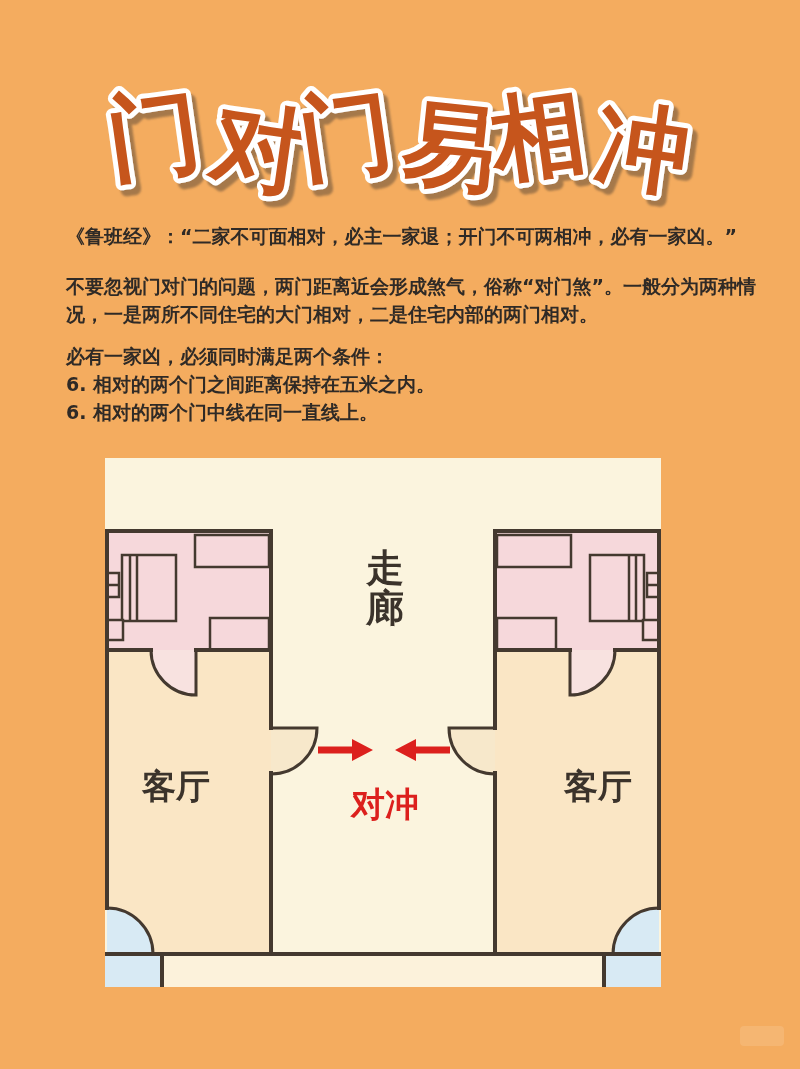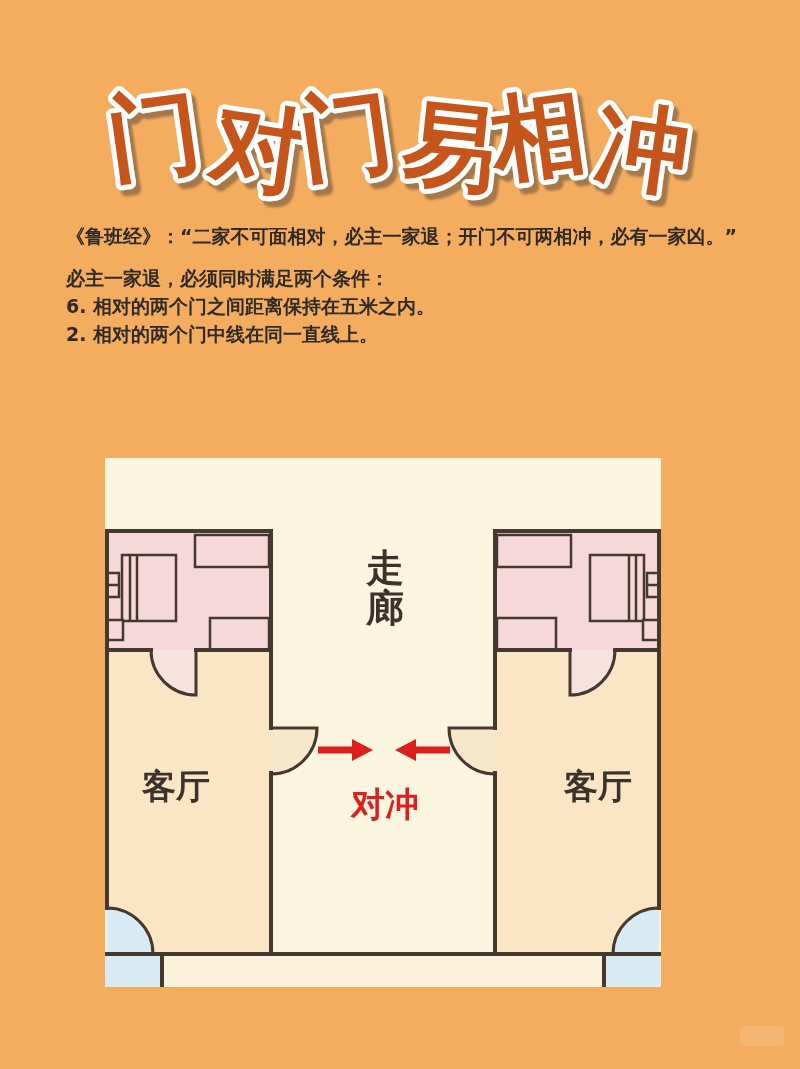--- a/index.html
+++ b/index.html
@@ -58,24 +58,25 @@
     <defs>
       <filter id="tshadow" x="-20%" y="-20%" width="140%" height="140%">
         <feDropShadow dx="5" dy="6" stdDeviation="1" flood-color="#7A5C3E" flood-opacity="0.65"></feDropShadow>
       </filter>
     </defs>
     <text class="title-text" x="400" y="112" text-anchor="middle" rotate="-8 8 -8 6 -8 8" filter="url(#tshadow)">门对门易相冲</text>
   </svg>
 
   <div class="copy">
     <p>《鲁班经》：“二家不可面相对，必主一家退；开门不可两相冲，必有一家凶。”</p>
+    <p class="explain">不要忽视门对门的问题，两门距离近会形成煞气，俗称“对门煞”。一般分为两种情况，一是两所不同住宅的大门相对，二是住宅内部的两门相对。</p>
     <div class="conds">
-      <p>必主一家退，必须同时满足两个条件：</p>
+      <p>必有一家凶，必须同时满足两个条件：</p>
       <p>6. 相对的两个门之间距离保持在五米之内。</p>
-      <p>2. 相对的两个门中线在同一直线上。</p>
+      <p>6. 相对的两个门中线在同一直线上。</p>
     </div>
   </div>
 
   <svg class="plan-svg" viewBox="0 0 556 529">
 
     <rect x="0" y="0" width="556" height="529" fill="var(--panel_cream)"></rect>
 
     <rect x="0" y="496" width="556" height="33" fill="var(--strip_cream)"></rect>
 
     <rect x="2" y="73" width="164" height="119" fill="var(--room_pink)"></rect>

